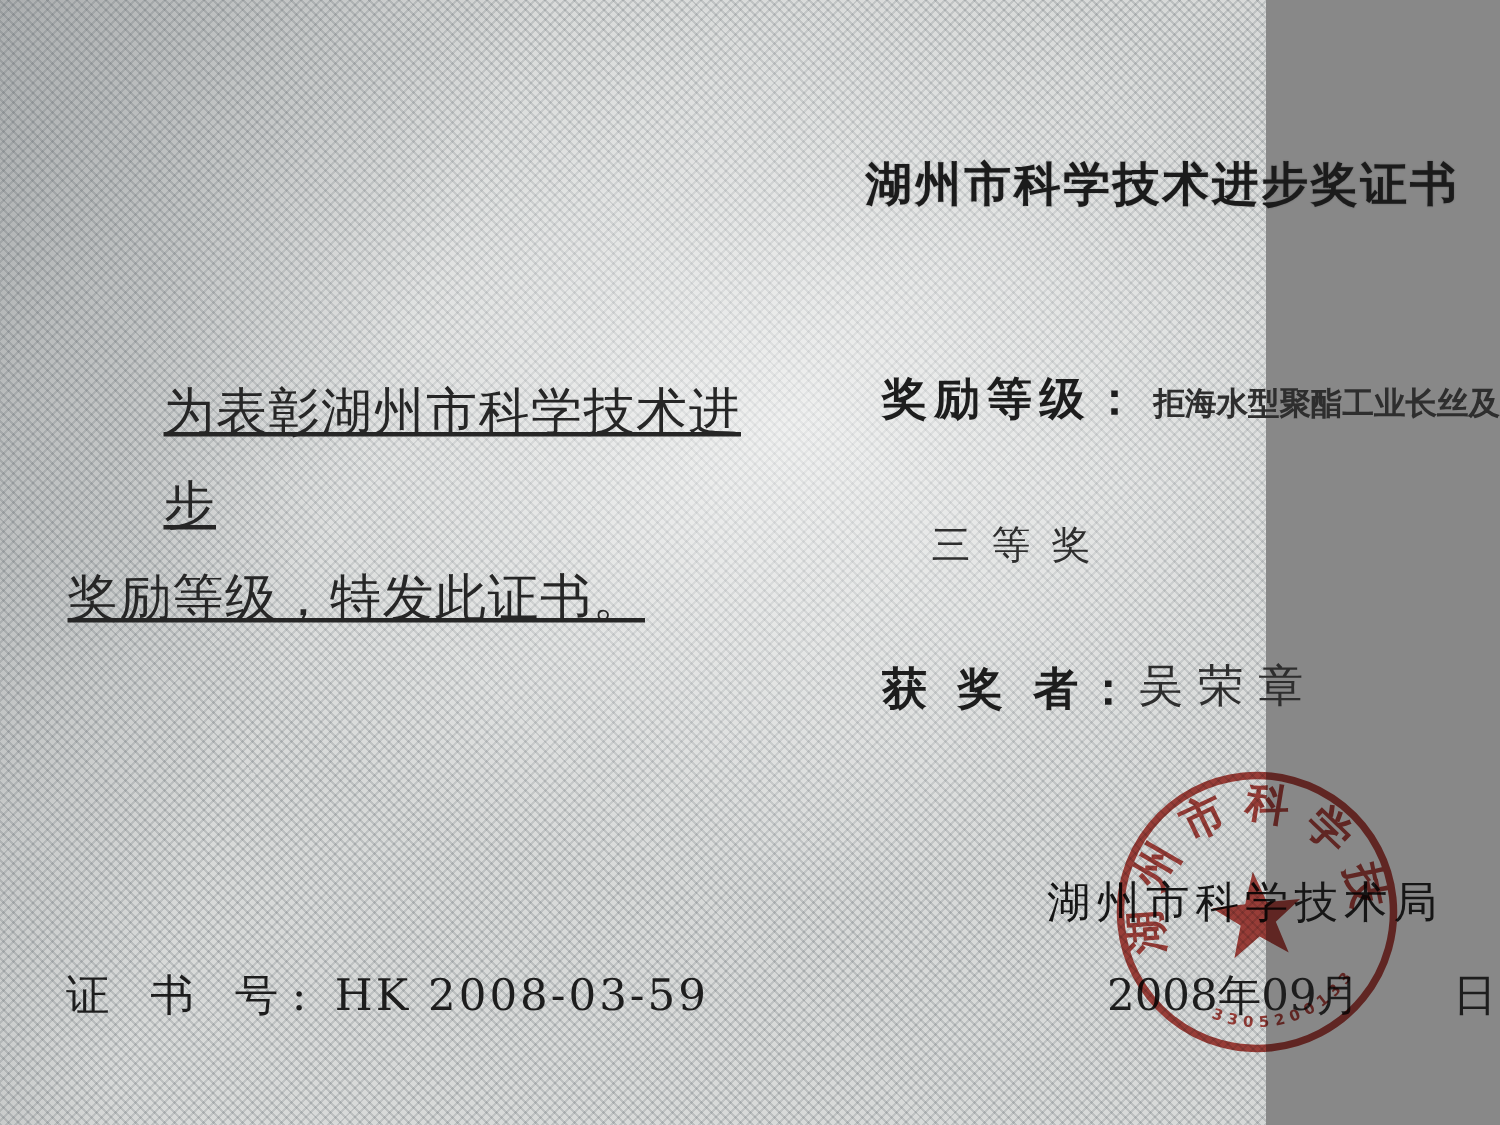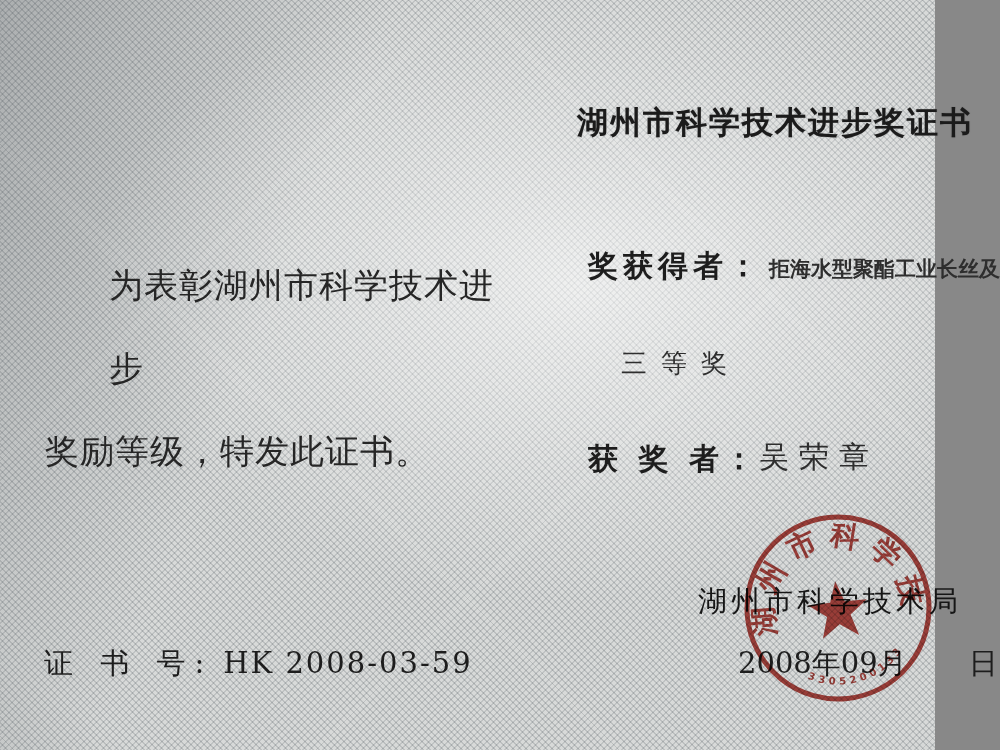--- a/index.html
+++ b/index.html
@@ -1,20 +1,20 @@
 <!DOCTYPE html>
 <html><head>
 <meta charset="utf-8">
 <style>
   html, body { margin: 0; padding: 0; }
   body { width: 1000px; height: 750px; overflow: hidden; background: #888; }
 
   .photo {
     position: relative;
-    width: 935px;
+    width: 844px;
     height: 750px;
     background-color: #cfd1d0;
     background-image:
       radial-gradient(ellipse 75% 60% at 62% 38%, rgba(255,255,255,0.60), rgba(255,255,255,0.0) 70%),
       linear-gradient(112deg, rgba(70,76,82,0.30), rgba(70,76,82,0.0) 32%),
       radial-gradient(ellipse 130% 120% at 55% 45%, rgba(0,0,0,0) 55%, rgba(55,60,66,0.30) 100%),
       repeating-linear-gradient(45deg, rgba(104,112,118,0.22) 0px, rgba(104,112,118,0.22) 1.4px, rgba(255,255,255,0.10) 1.4px, rgba(255,255,255,0.10) 4.6px),
       repeating-linear-gradient(-45deg, rgba(104,112,118,0.22) 0px, rgba(104,112,118,0.22) 1.4px, rgba(255,255,255,0.10) 1.4px, rgba(255,255,255,0.10) 4.6px);
     font-family: "DejaVu Serif", "Liberation Serif", serif;
     color: #242424;
@@ -29,23 +29,24 @@
     font-weight: bold;
     font-size: 31px;
     letter-spacing: 2px;
     color: #1b1b1b;
     text-shadow: 0 0 1px rgba(30,30,30,0.45);
   }
 
   .body-text {
     left: 45px; top: 244px; width: 460px;
     font-size: 34px;
-    line-height: 83px;
+    line-height: 62px;
     color: #262626;
     letter-spacing: 1px;
+    text-decoration: underline;
   }
   .body-text .line1 { display: block; padding-left: 64px; }
   .body-text .line2 { display: block; }
 
   .field-row {
     display: flex;
     align-items: flex-end;
     white-space: nowrap;
   }
   .field-label {
@@ -105,21 +106,21 @@
 <div class="photo">
 
   <div class="abs title">湖州市科学技术进步奖证书</div>
 
   <div class="abs body-text">
     <span class="line1">为表彰湖州市科学技术进步</span>
     <span class="line2">奖励等级，特发此证书。</span>
   </div>
 
   <div class="abs field-row row-project">
-    <span class="field-label">奖获得者：</span>
+    <span class="field-label">奖励等级：</span>
     <span class="field-value">拒海水型聚酯工业长丝及其生产工艺</span>
   </div>
 
   <div class="abs field-row row-level">
     <span class="field-value">三等奖</span>
   </div>
 
   <div class="abs field-row row-winner">
     <span class="field-label">获 奖 者：</span>
     <span class="field-value">吴荣章</span>

